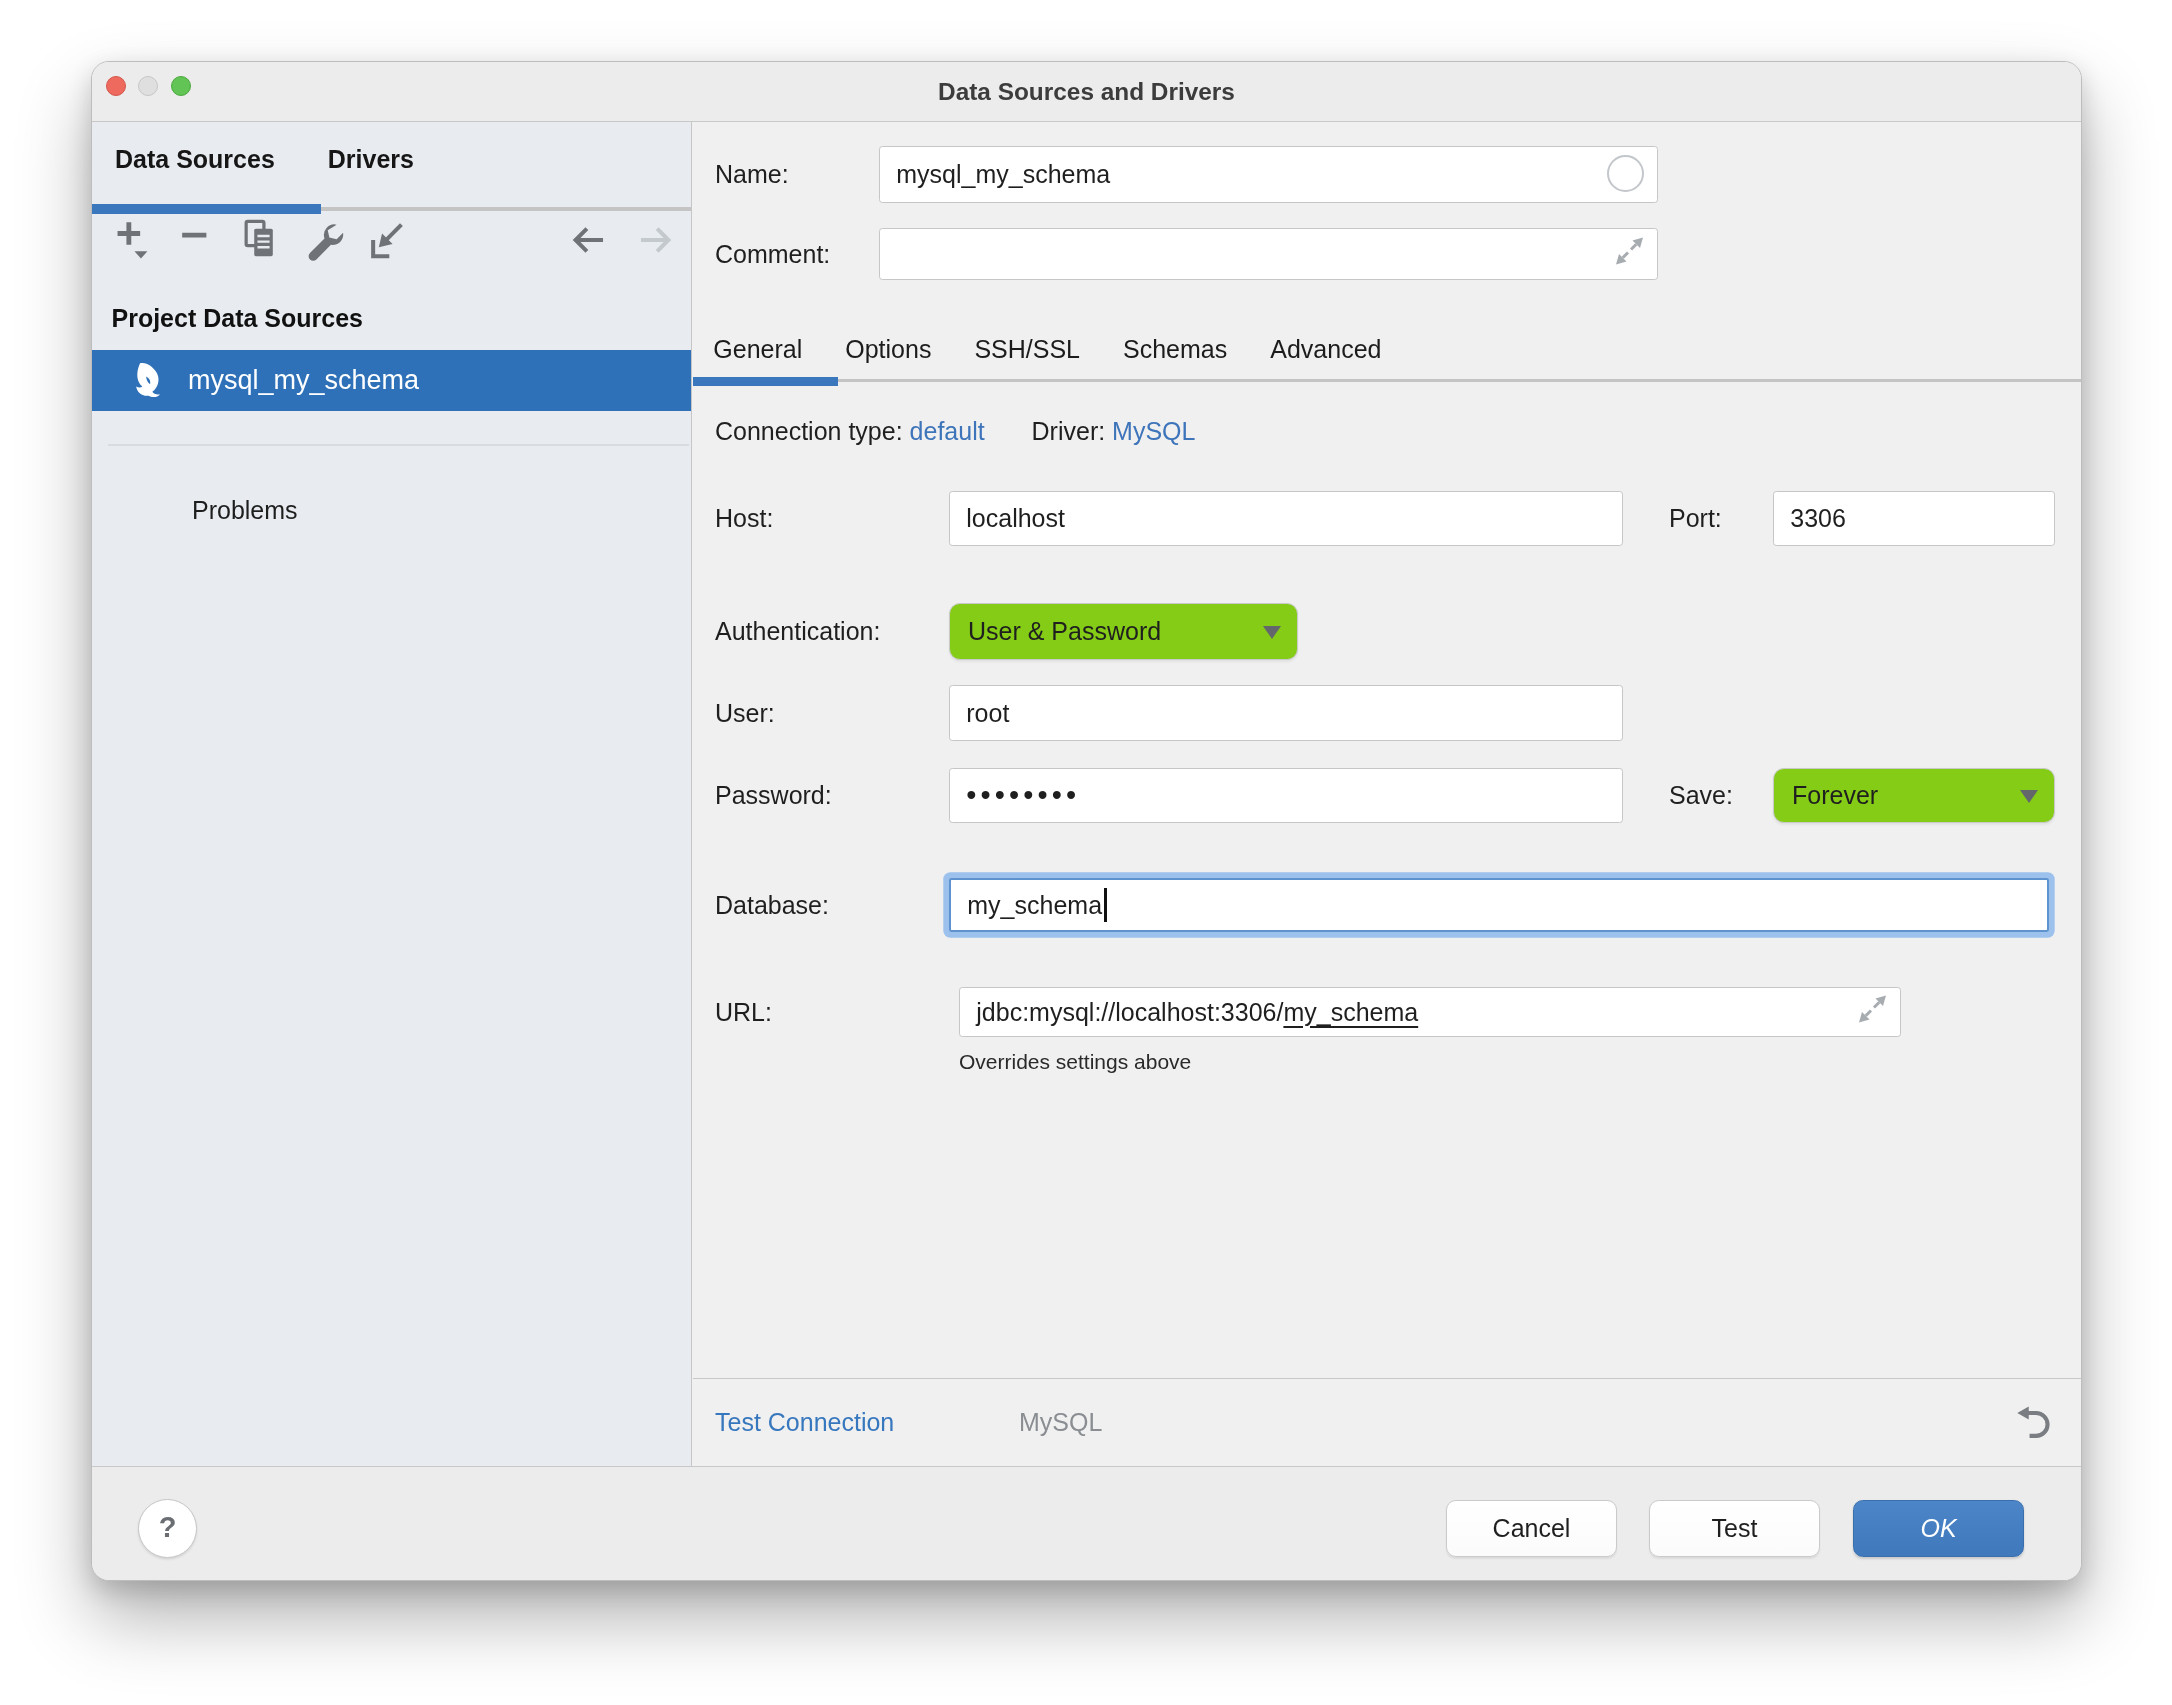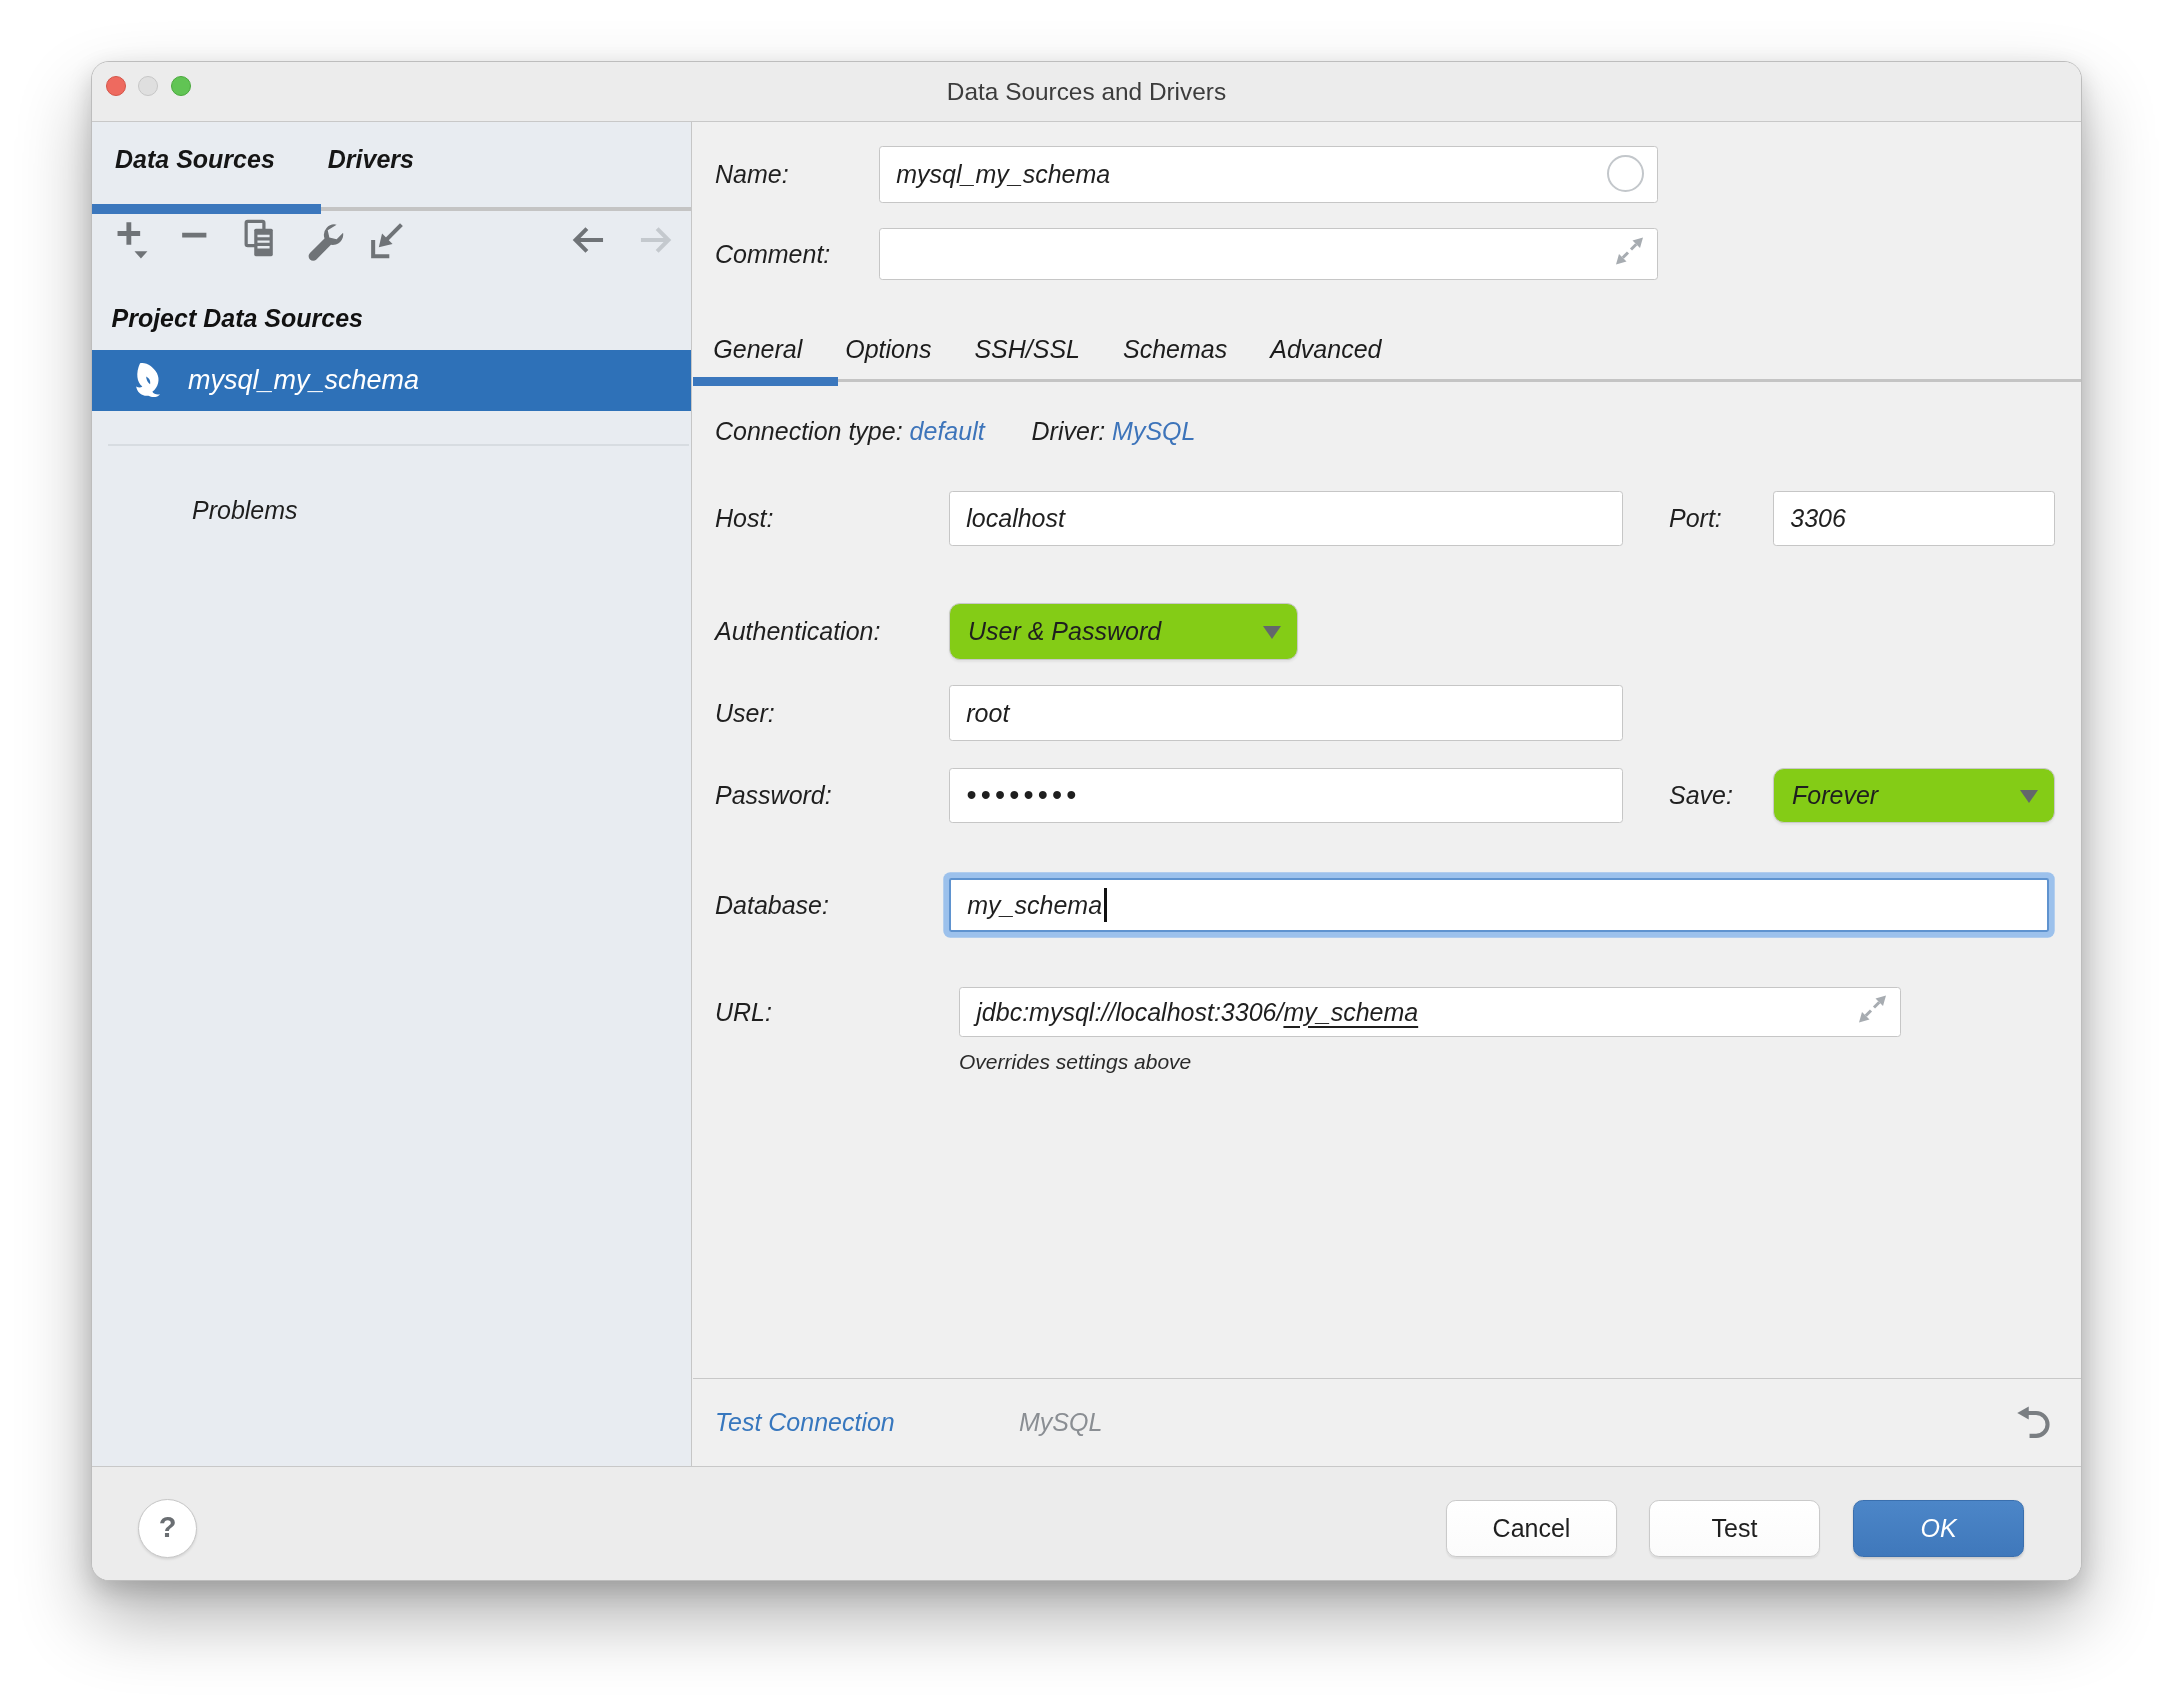--- a/index.html
+++ b/index.html
@@ -12,24 +12,24 @@
             overflow: hidden; }
 
   
   .titlebar { position: absolute; left:0; top:0; right:0; height: 60px; background:#ececec;
               border-bottom: 1.6px solid #c8c8c8; }
   .tl { position:absolute; top:14px; width:20.3px; height:20.3px; border-radius:50%; }
   .tl.red   { left:14px; background:#ee6a5f; border:0.8px solid #d35548; }
   .tl.gray  { left:46px; background:#dfdfdf; border:0.8px solid #c6c6c6; }
   .tl.green { left:79px; background:#61c454; border:0.8px solid #4aa83d; }
   .win-title { position:absolute; left:0; right:0; top:0; height:59px; line-height:59px;
-               text-align:center; font-size:24.4px; font-weight:normal; color:#3c3c3c; }
-
-  
-  .body-row { position:absolute; left:0; right:0; top:60px; bottom:114px;font-style:italic; }
+               text-align:center; font-size:24.4px; font-weight:bold; color:#3c3c3c; }
+
+  
+  .body-row { position:absolute; left:0; right:0; top:60px; bottom:114px; }
   .sidebar  { position:absolute; left:0; top:0; bottom:0; width:600px; background:#e8ecf1;
               border-right:1.6px solid #c6c6c6; }
   .main     { position:absolute; left:601px; top:0; right:0; bottom:0; background:#f0f0f0;padding-left:10px; }
 
   
   .side-tabs { position:absolute; top:23px; left:23px; font-size:25px; font-weight:bold; color:#161616; }
   .side-tab  { display:inline-block; }
   .side-tab + .side-tab { margin-left:46px; }
   .side-underline-gray { position:absolute; top:85px; left:0; right:0; height:4.1px; background:#c4c4c4; }
   .side-underline-blue { position:absolute; top:82px; left:0; width:229px; height:9.8px; background:#3b77bd; }

